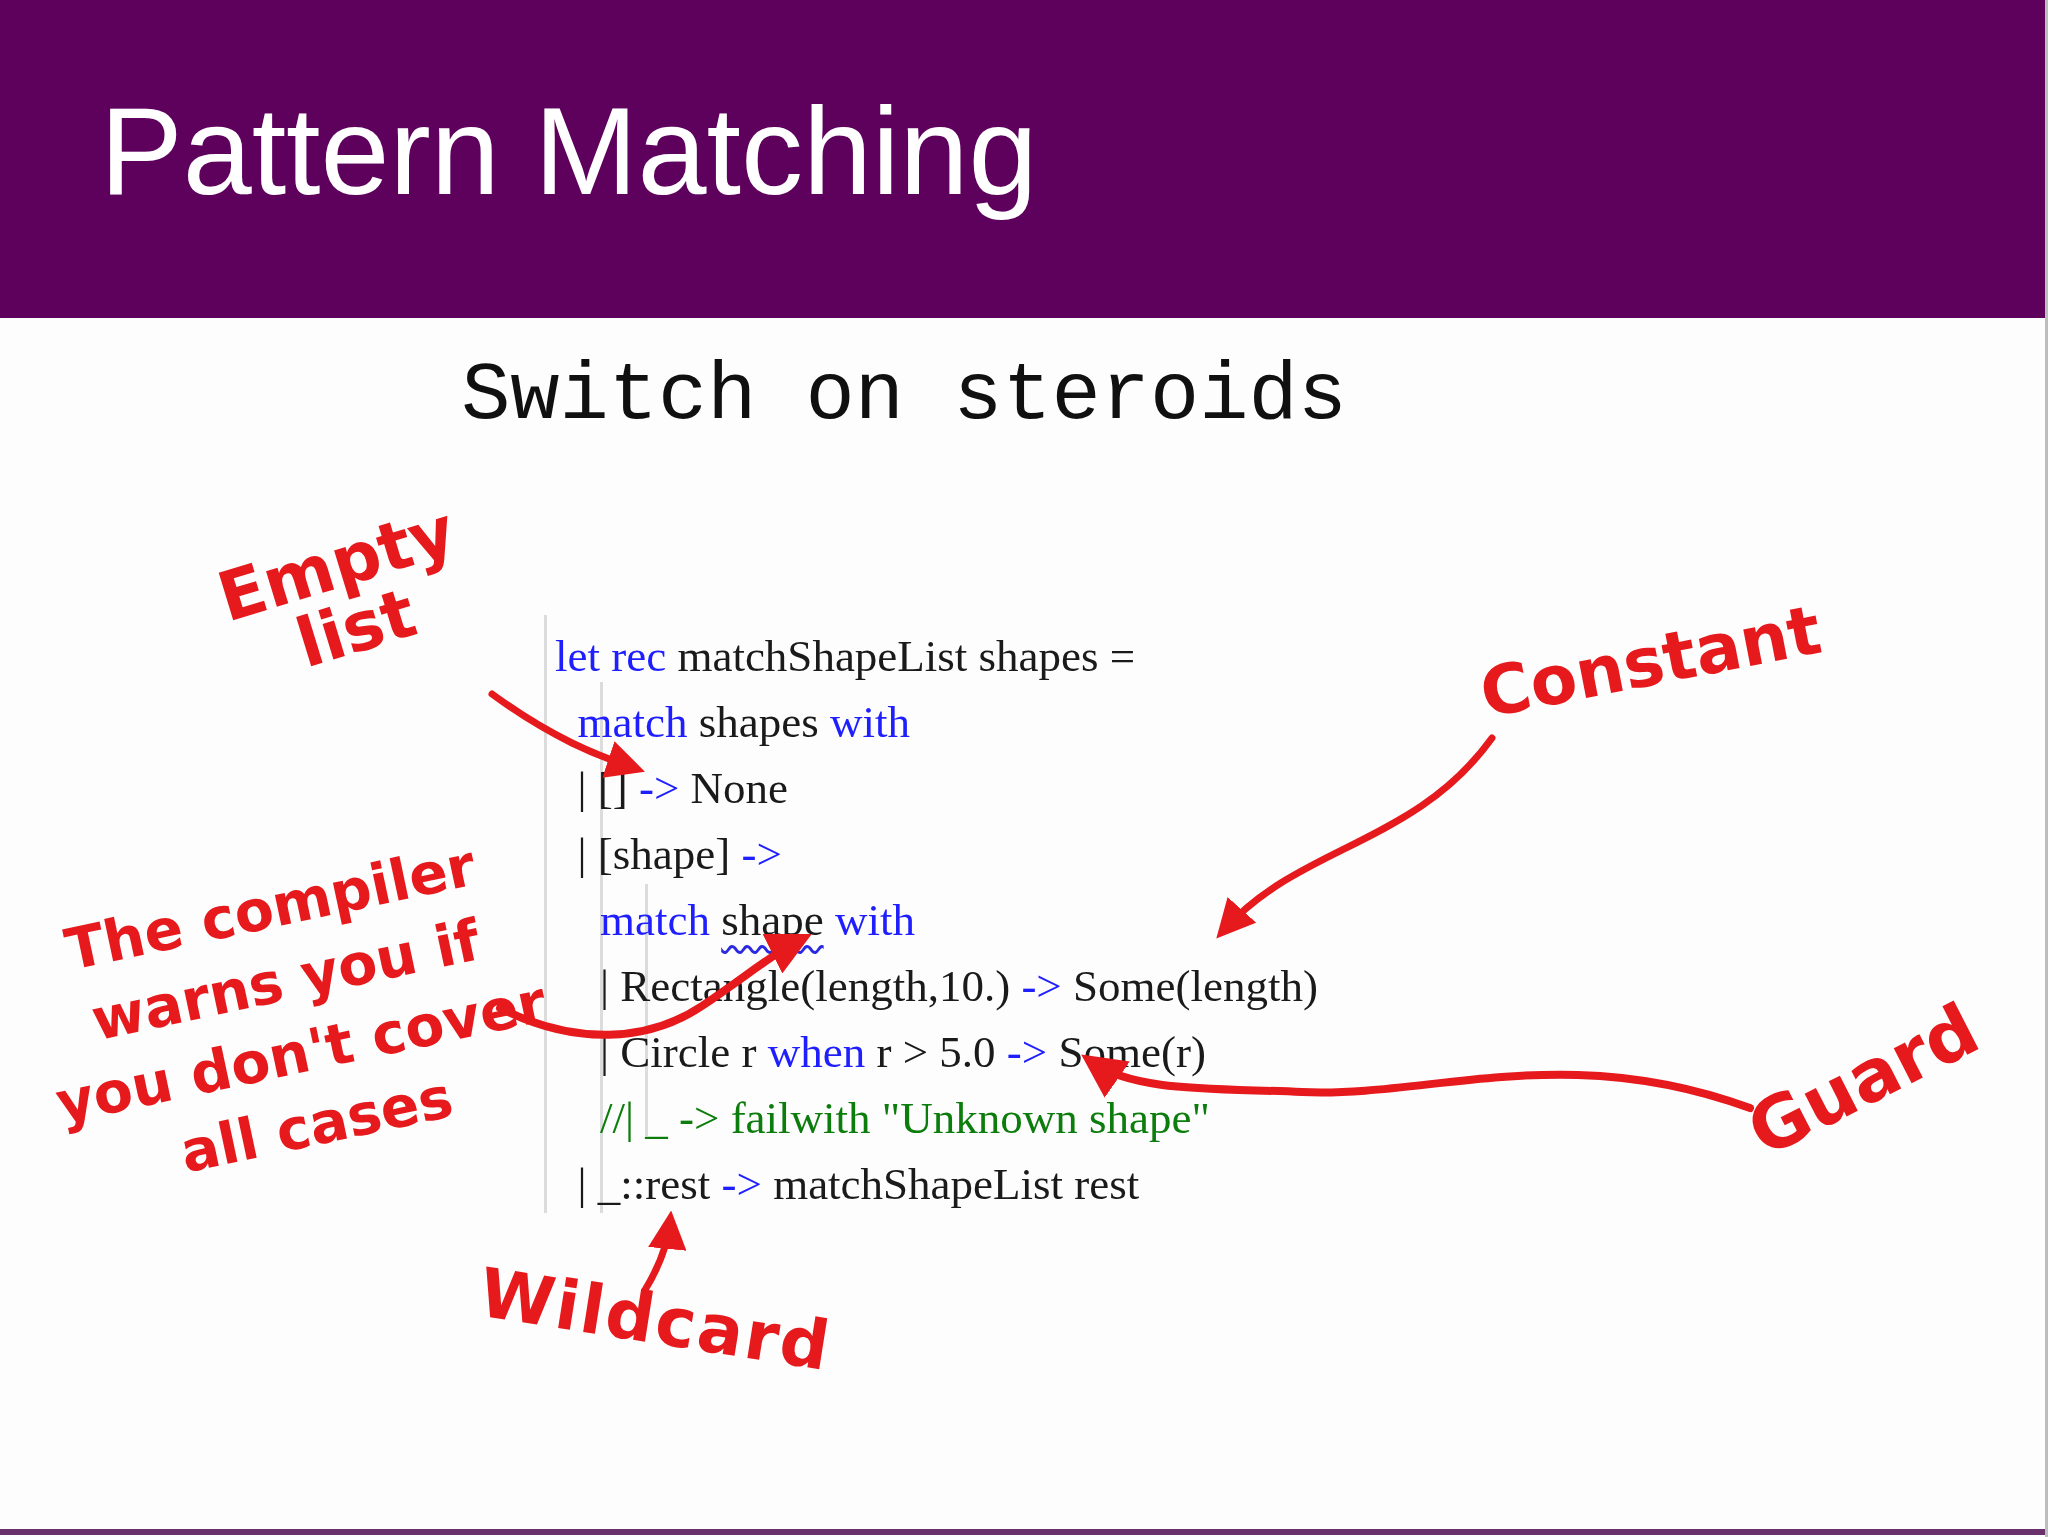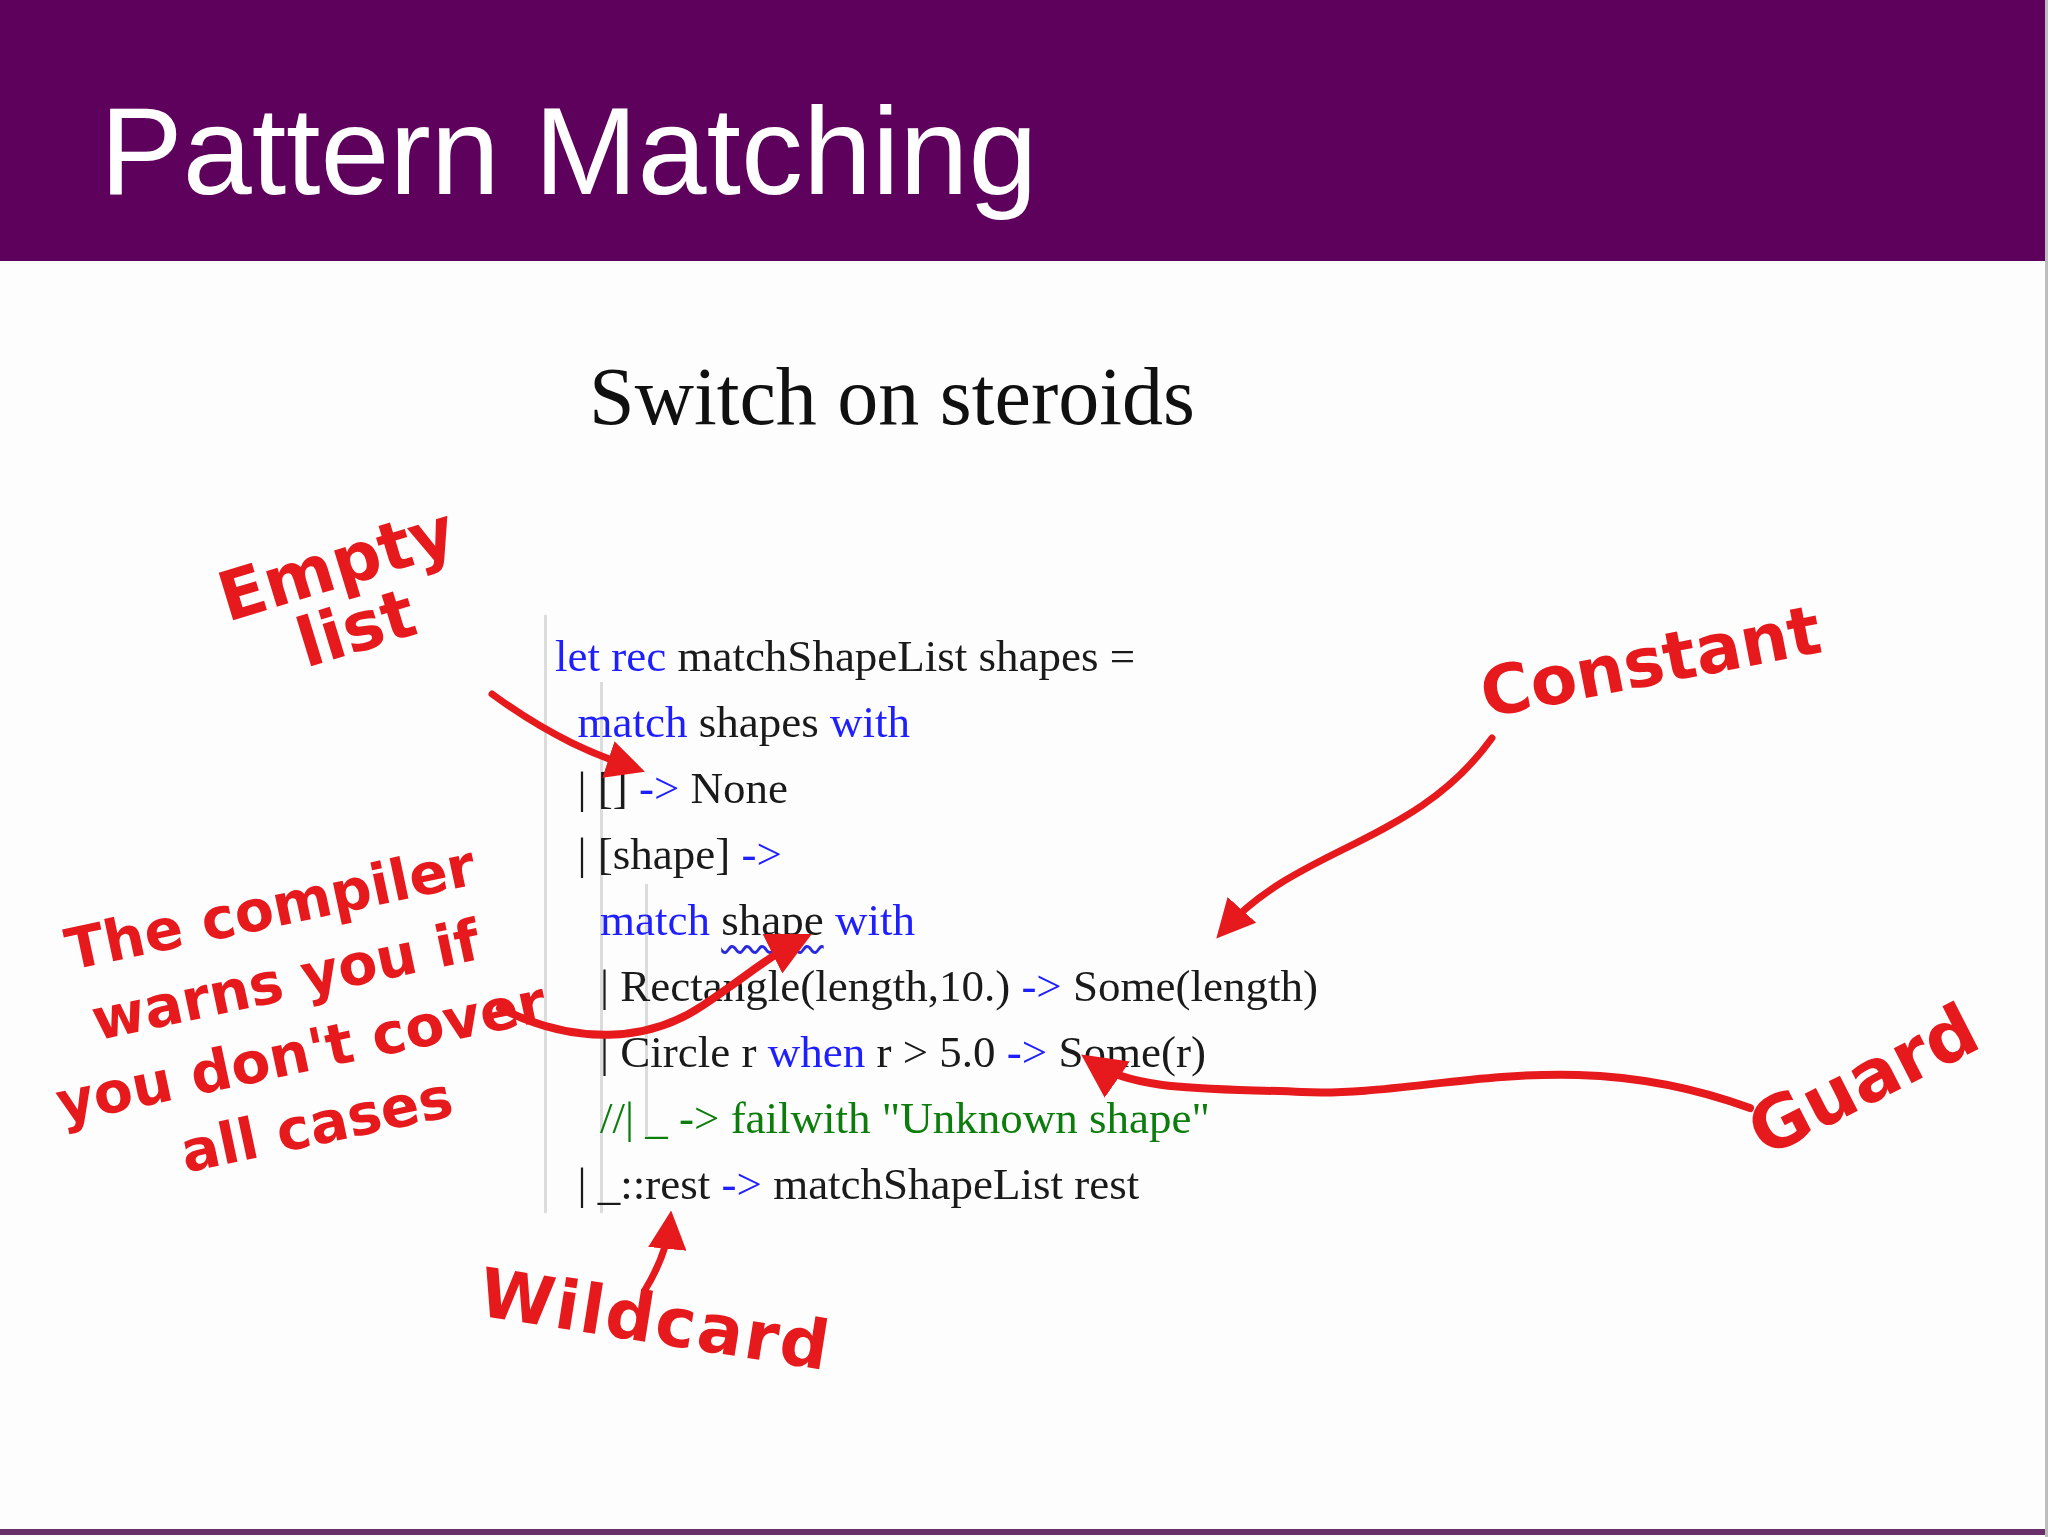--- a/index.html
+++ b/index.html
@@ -2,32 +2,33 @@
 <html><head>
 <meta charset="utf-8">
 <style>
   html,body{margin:0;padding:0;background:#e9e9e9;}
   #slide{
     position:relative;width:2048px;height:1537px;background:#fdfdfd;
     overflow:hidden;font-family:"Liberation Sans",sans-serif;
     border-right:3px solid #bdbdbd;box-sizing:border-box;
   }
   .header{
-    position:absolute;left:0;top:0;width:2048px;height:261px;
+    position:absolute;left:0;top:0;width:2048px;height:318px;
     background:var(--header-bg,#5d015d);
   }
   .title{
     position:absolute;left:100px;top:80px;
     font-size:124px;font-weight:300;color:#ffffff;letter-spacing:0px;
     font-family:"Liberation Sans",sans-serif;white-space:nowrap;
   }
   .subtitle{
     position:absolute;left:0;top:350px;width:1784px;text-align:center;
-    font-family:Liberation Serif, serif;font-size:82px;color:#101010;
+    font-family:Liberation Mono, monospace;font-size:82px;color:#101010;
     white-space:nowrap;
+    padding-left:12px;
   }
   .code{
     position:absolute;left:555px;top:623px;
     font-family:Liberation Serif, serif;font-size:45px;line-height:66px;
     white-space:pre;color:var(--code-black,#1a1a1a);
   }
   .tok-kw{color:var(--kw,#1e1eff);}
   .tok-cm{color:var(--cm,#0c7d0c);}
   .tok-pl{color:var(--code-black,#1a1a1a);}
   .squiggle{

